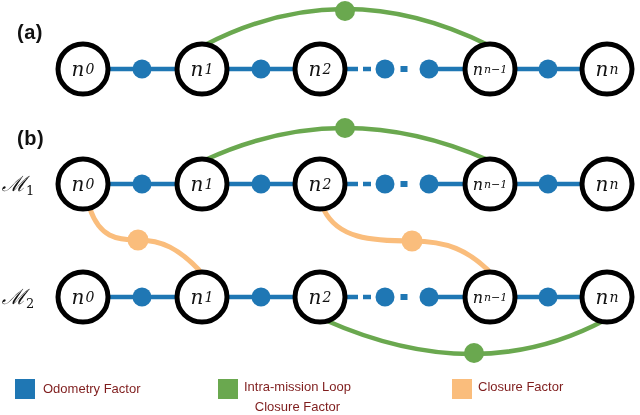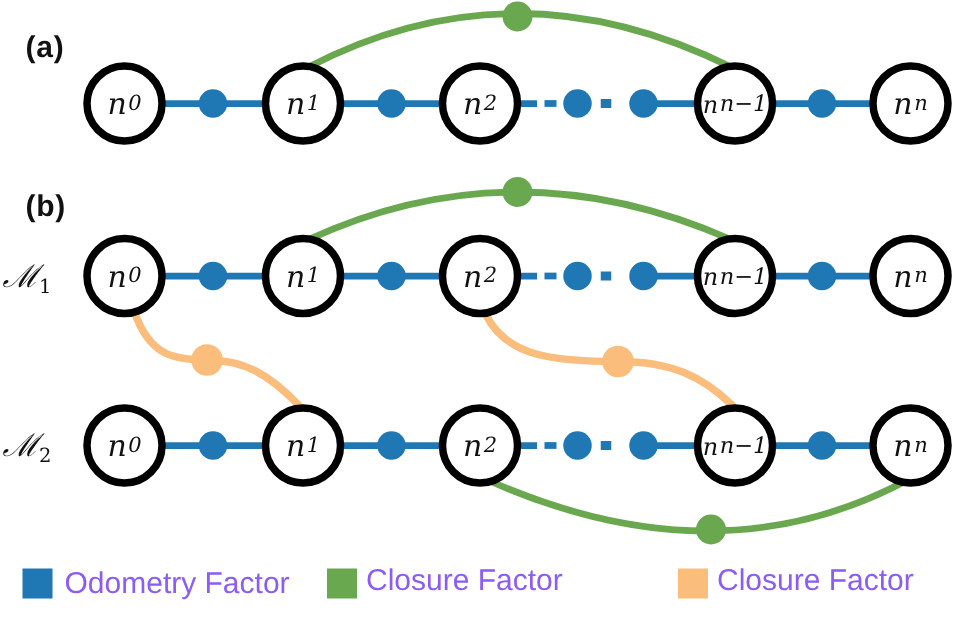--- a/index.html
+++ b/index.html
@@ -15,27 +15,27 @@
   .node{fill:#ffffff;stroke:#000000;stroke-width:5;}
   .abs{position:absolute;}
   .panel-label{font-weight:bold;font-size:20px;letter-spacing:0.5px;}
   .mission-label{font-family:"DejaVu Serif",serif;font-style:italic;font-size:21px;width:40px;text-align:center;}
   .mission-label .ms{font-size:13px;font-style:normal;vertical-align:-4px;}
   .node-label{width:56px;height:56px;display:flex;align-items:center;justify-content:center;
               font-family:"DejaVu Serif",serif;font-style:italic;}
   .node-label .nb{font-size:20px;}
   .node-label .ns{font-size:14px;vertical-align:-5px;margin-left:1px;}
   .node-label.small .nb{font-size:16px;}
-  .node-label.small .ns{font-size:15px;vertical-align:-4px;}
+  .node-label.small .ns{font-size:11px;vertical-align:-4px;}
   .legend-item{position:absolute;display:flex;align-items:flex-start;}
   .swatch{width:20px;height:20px;display:inline-block;flex:none;}
   .sw-blue{background:#1f77b4;}
   .sw-green{background:#6aa84f;}
   .sw-orange{background:#fabd7c;}
-  .legend-text{font-size:20px;line-height:20px;color:#8b5cf6;margin-top:-2px;}
+  .legend-text{font-size:13px;line-height:20px;color:#7f1d1d;margin-top:-2px;}
   .legend-text.one-line{margin-top:0;line-height:20px;margin-left:8px;}
   .legend-text.two-line{text-align:center;margin-left:6px;}
 </style>
 </head>
 <body>
 
 <div id="stage">
 
   <svg width="640" height="415" viewBox="0 0 640 415">
 
@@ -170,20 +170,21 @@
       <span class="ns">n</span>
     </div>
 
   <div class="legend-item" style="left:15px;top:379px">
     <span class="swatch sw-blue"></span>
     <span class="legend-text one-line">Odometry Factor</span>
   </div>
   <div class="legend-item" style="left:218px;top:379px">
     <span class="swatch sw-green"></span>
     <div class="legend-text two-line">
+      <div>Intra-mission Loop</div>
       <div>Closure Factor</div>
     </div>
   </div>
   <div class="legend-item" style="left:452px;top:379px">
     <span class="swatch sw-orange"></span>
     <div class="legend-text two-line">
       <div>Closure Factor</div>
     </div>
   </div>
 

